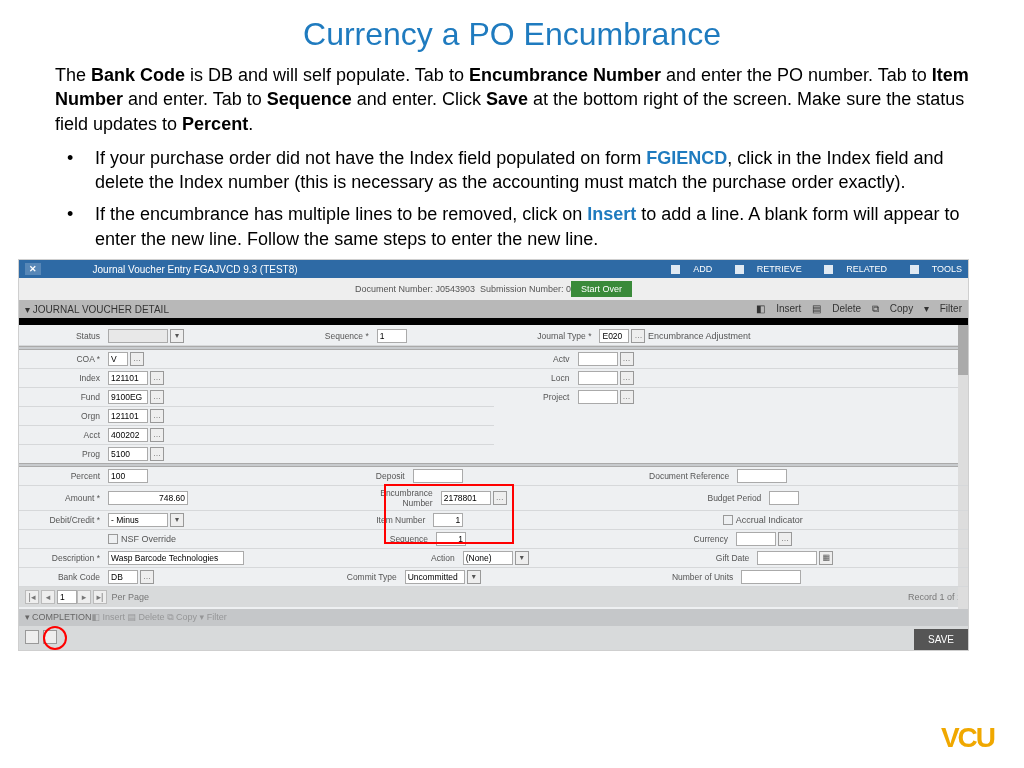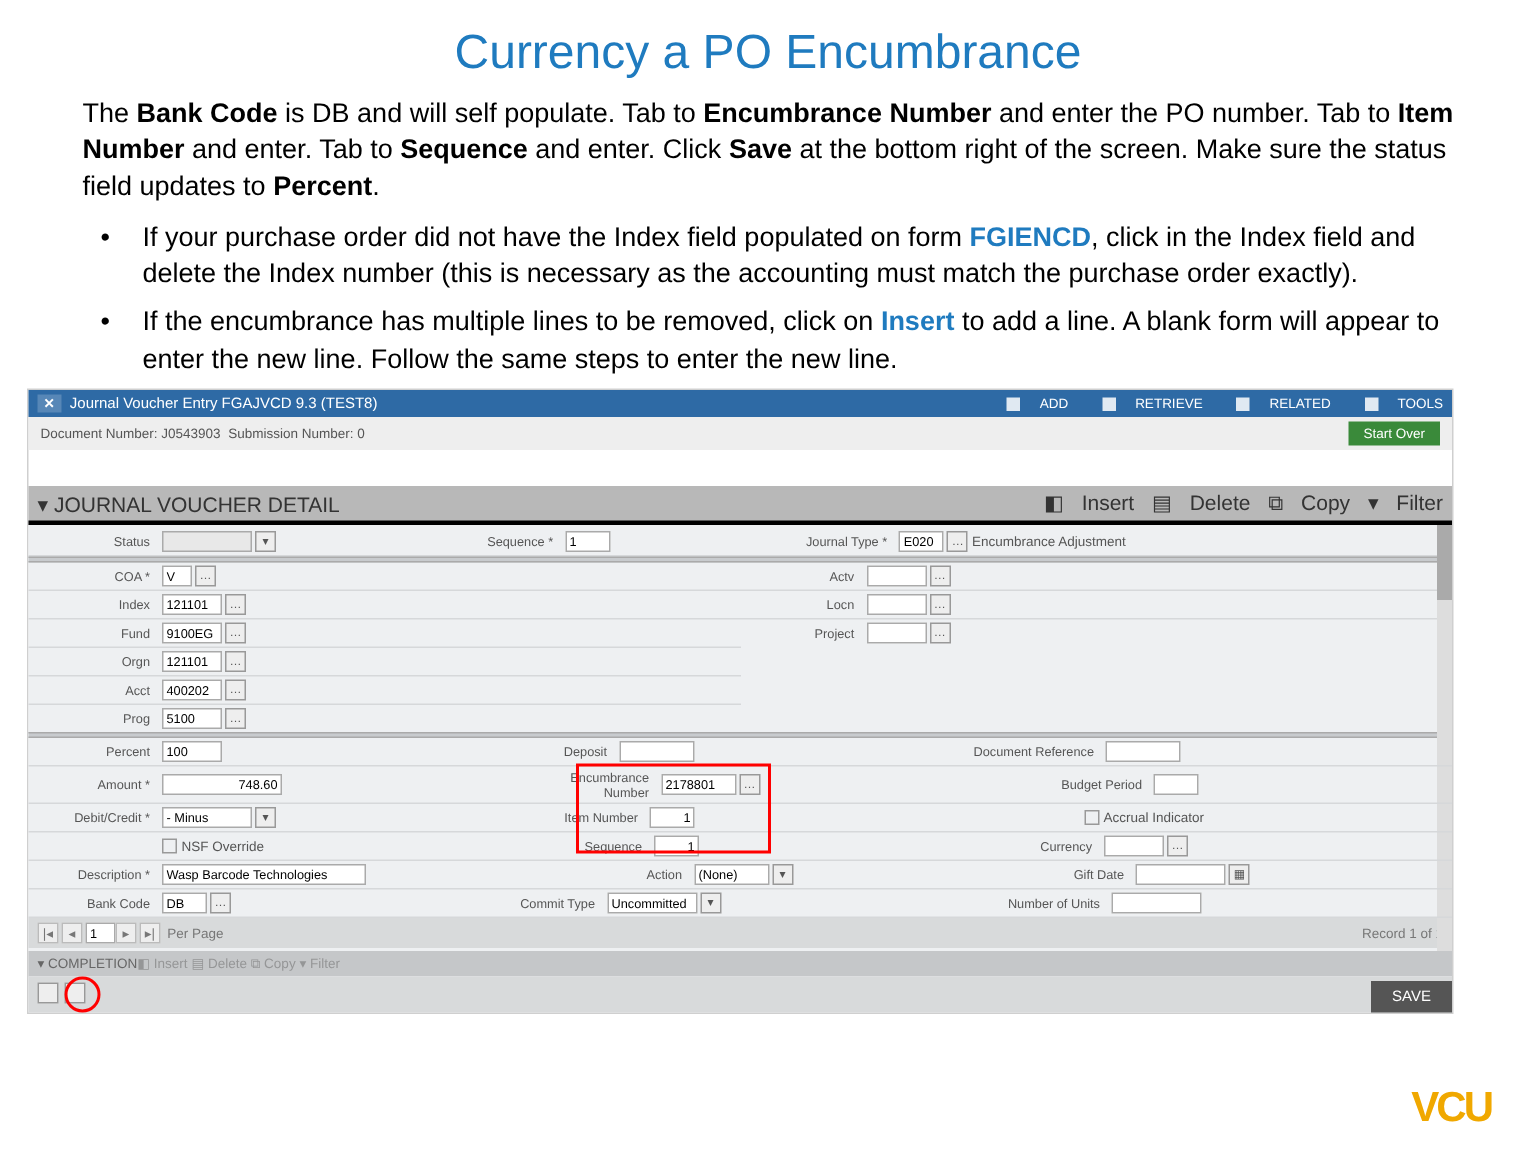--- a/index.html
+++ b/index.html
@@ -8,26 +8,26 @@
 h1 { color:#1f7bbf; font-size:32px; font-weight:400; text-align:center; margin:6px 0 10px; }
 .intro { font-size:18px; line-height:1.35; color:#000; margin-bottom:10px; }
 .intro b { font-weight:700; }
 ul.bullets { list-style:none; padding-left:40px; }
 ul.bullets li { font-size:18px; line-height:1.35; margin-bottom:8px; position:relative; padding-left:0; }
 ul.bullets li::before { content:"•"; position:absolute; left:-28px; top:0; }
 .kw { color:#1f7bbf; font-weight:700; }
 .app { margin:8px 55px 0 18px; border:1px solid #cfcfcf; font-size:9px; color:#555; }
 .topbar { background:#2e6aa5; color:#fff; display:flex; align-items:center; padding:3px 6px; }
 .topbar .x { background:#fff3; padding:1px 4px; margin-right:6px; font-weight:700; }
-.topbar .title { flex:1; font-size:10px; }
+.topbar .title { flex:1; font-size:10px;margin-left:46px; }
 .topbar .actions span { margin-left:10px; font-size:9px; }
 .topbar .actions .ic { display:inline-block; width:9px; height:9px; background:#fff; opacity:.85; margin-right:3px; vertical-align:middle; }
-.subbar { background:#eee; padding:3px 8px; font-size:9px; display:flex; justify-content:space-between; align-items:center; }
+.subbar { background:#eee; padding:3px 8px; font-size:9px; display:flex; justify-content:center; align-items:center; }
 .subbar .so { background:#3a8a3a; color:#fff; padding:3px 10px; font-size:9px; }
-.section-hdr { background:#b8b8b8; color:#333; font-size:14px; padding:3px 6px; display:flex; justify-content:space-between; align-items:center; border-bottom:3px solid #000000;margin-top:24px; }
+.section-hdr { background:#b8b8b8; color:#333; font-size:10px; padding:3px 6px; display:flex; justify-content:space-between; align-items:center; border-bottom:7px solid #000000; }
 .section-hdr .tools span { margin-left:8px; }
 .form-area { background:#eef0f2; padding:2px 0; position:relative; }
 .scrollbar { position:absolute; right:0; top:0; bottom:0; width:10px; background:#ddd; }
 .scrollbar .thumb { background:#aaa; height:50px; width:100%; }
 .row { display:flex; border-bottom:1px solid #d6d8da; }
 .row:last-child { border-bottom:none; }
 .row .col { flex:1; display:flex; align-items:center; padding:2px 0 2px 4px; min-height:17px; }
 .row .col.lbl { justify-content:flex-end; flex:0 0 85px; padding-right:4px; font-size:8.5px; color:#555; text-align:right; }
 .row .col.lbl2 { justify-content:flex-end; flex:0 0 80px; padding-right:4px; font-size:8.5px; color:#555; text-align:right; }
 .row .col.val { flex:0 0 auto; }

